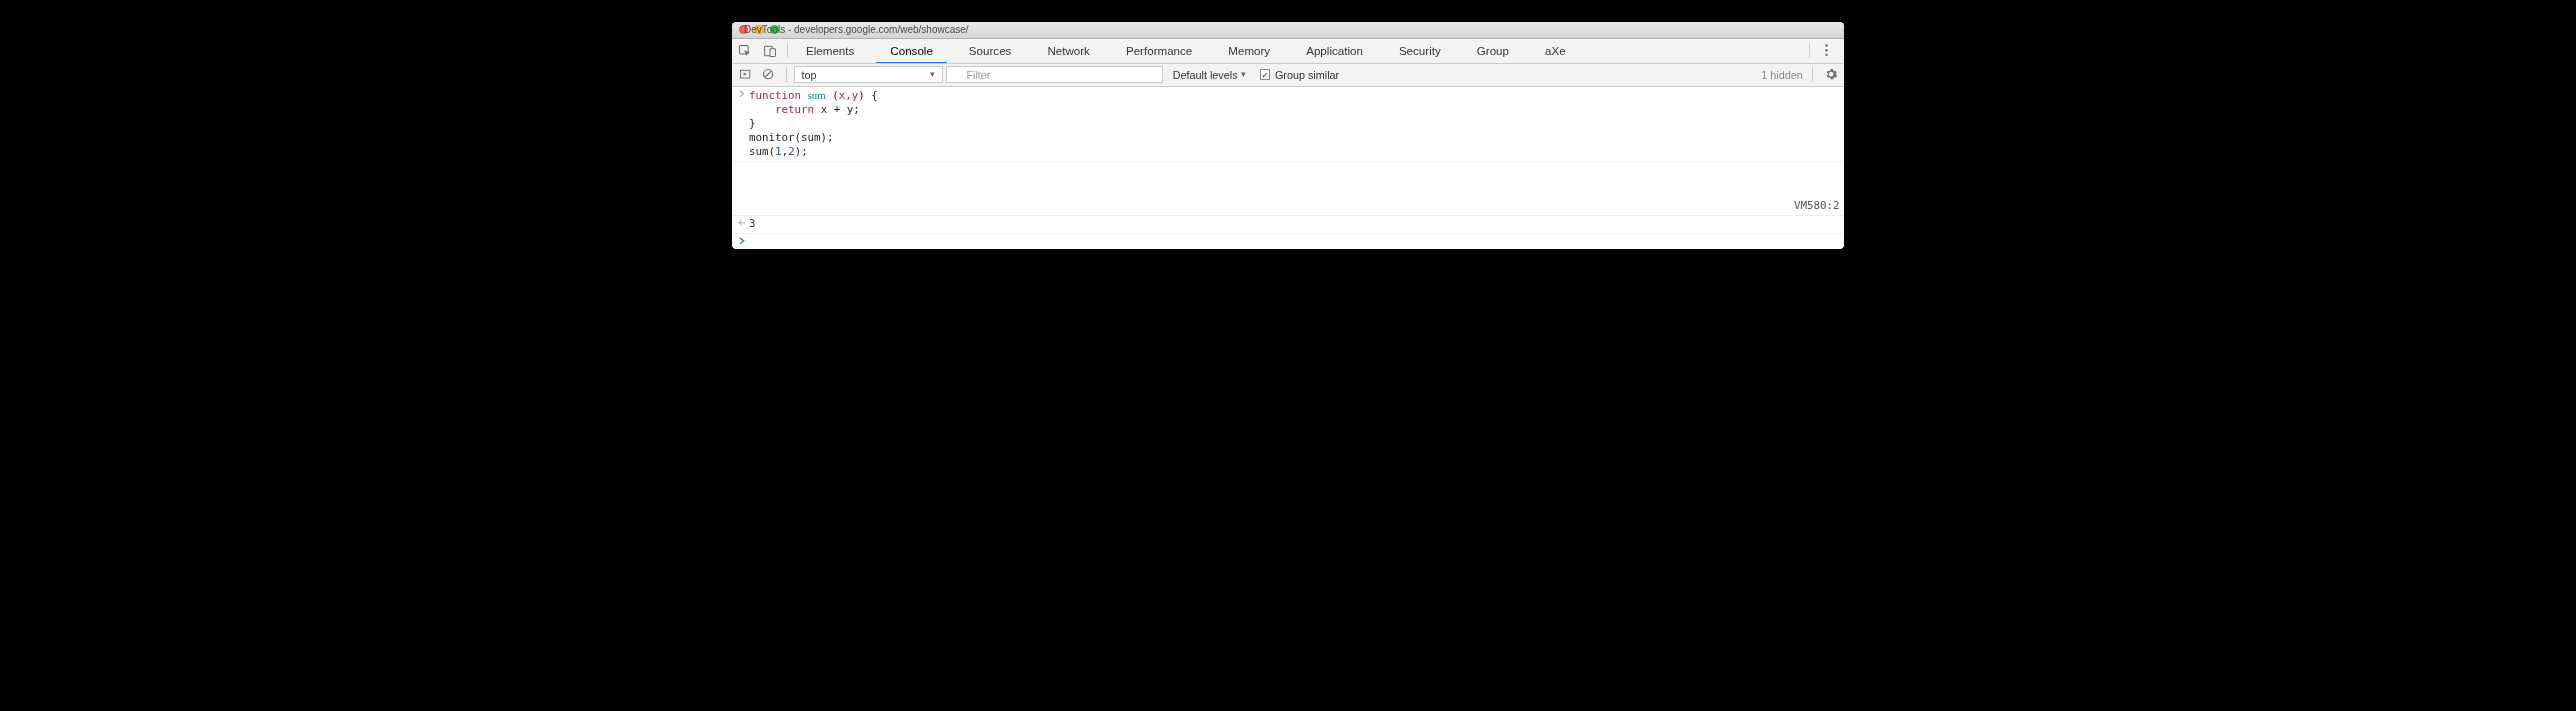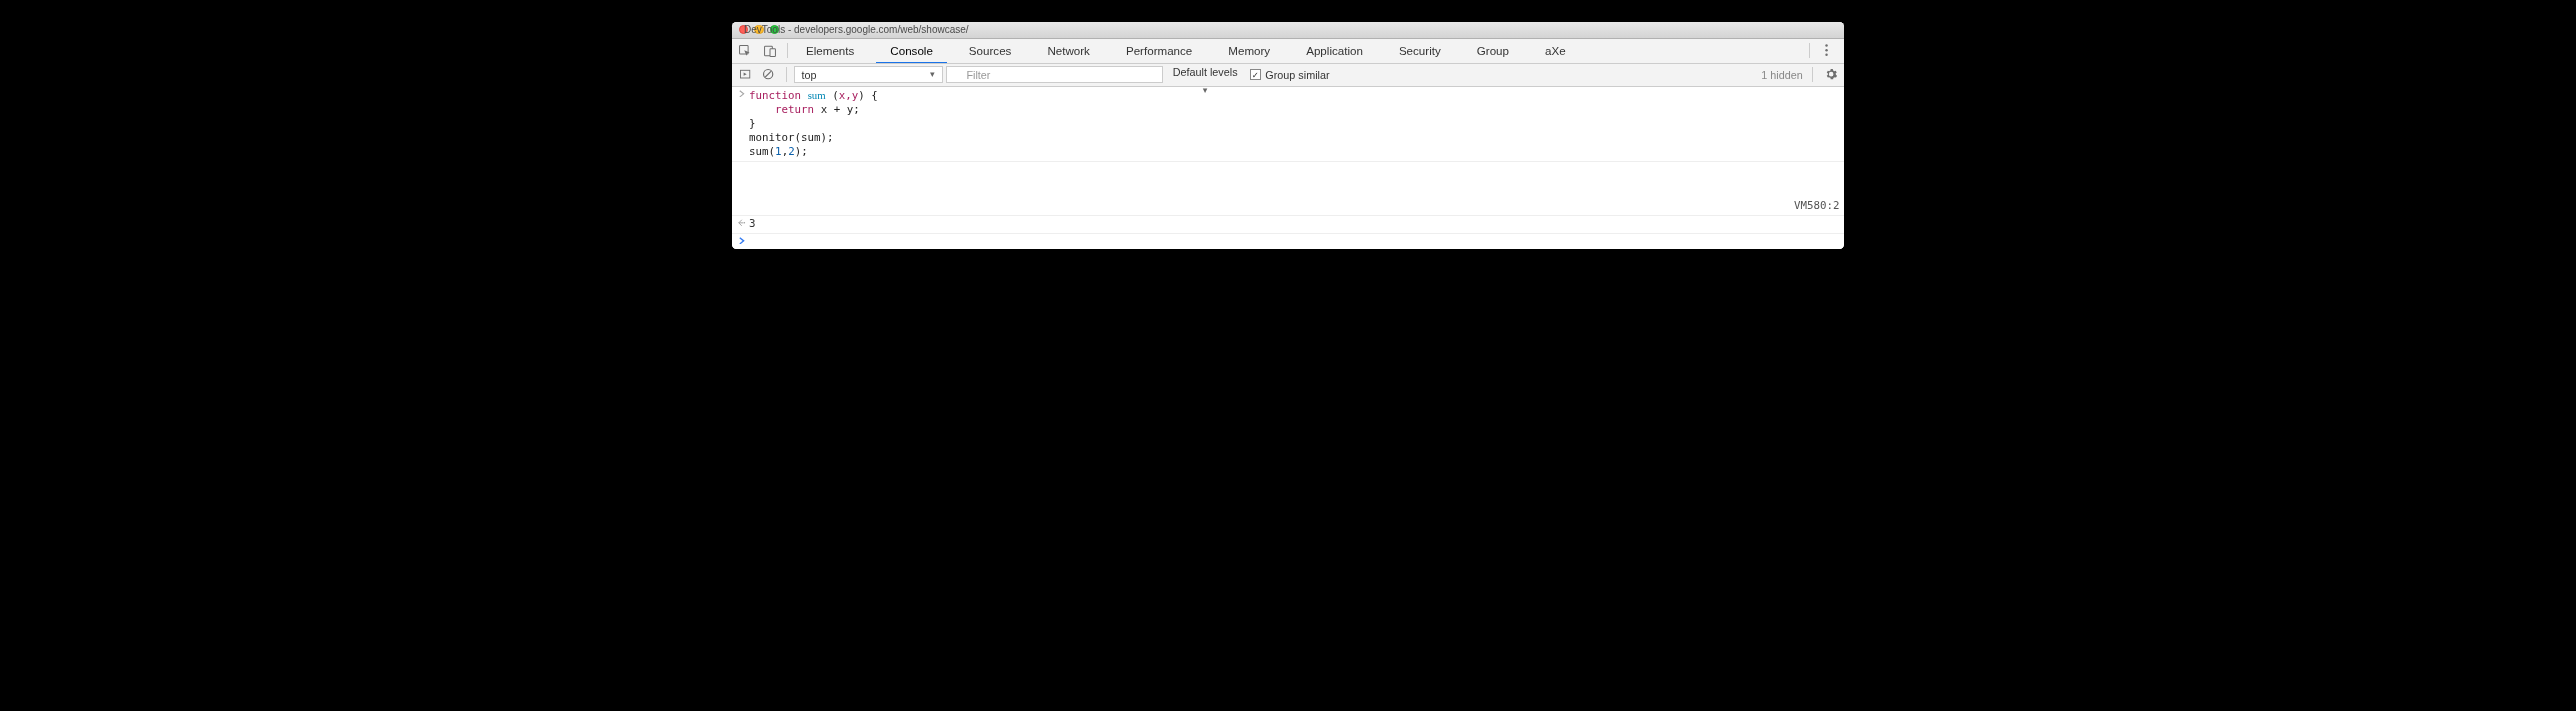--- a/index.html
+++ b/index.html
@@ -138,22 +138,21 @@
     }
     .filter-input::placeholder { color: #999; }
     .levels-select {
       height: 17px;
       padding: 0 3.1px 0 6.2px;
       display: flex;
       align-items: center;
       font-size: 10.8px;
       color: #333;
       cursor: pointer;
-      gap: 8px;
-      flex-direction: column;
+      gap: 2px;
     }
     .checkbox-item {
       display: flex;
       align-items: center;
       gap: 4.6px;
       font-size: 10.8px;
       color: #333;
       cursor: pointer;
       margin-left: 6.2px;
     }

